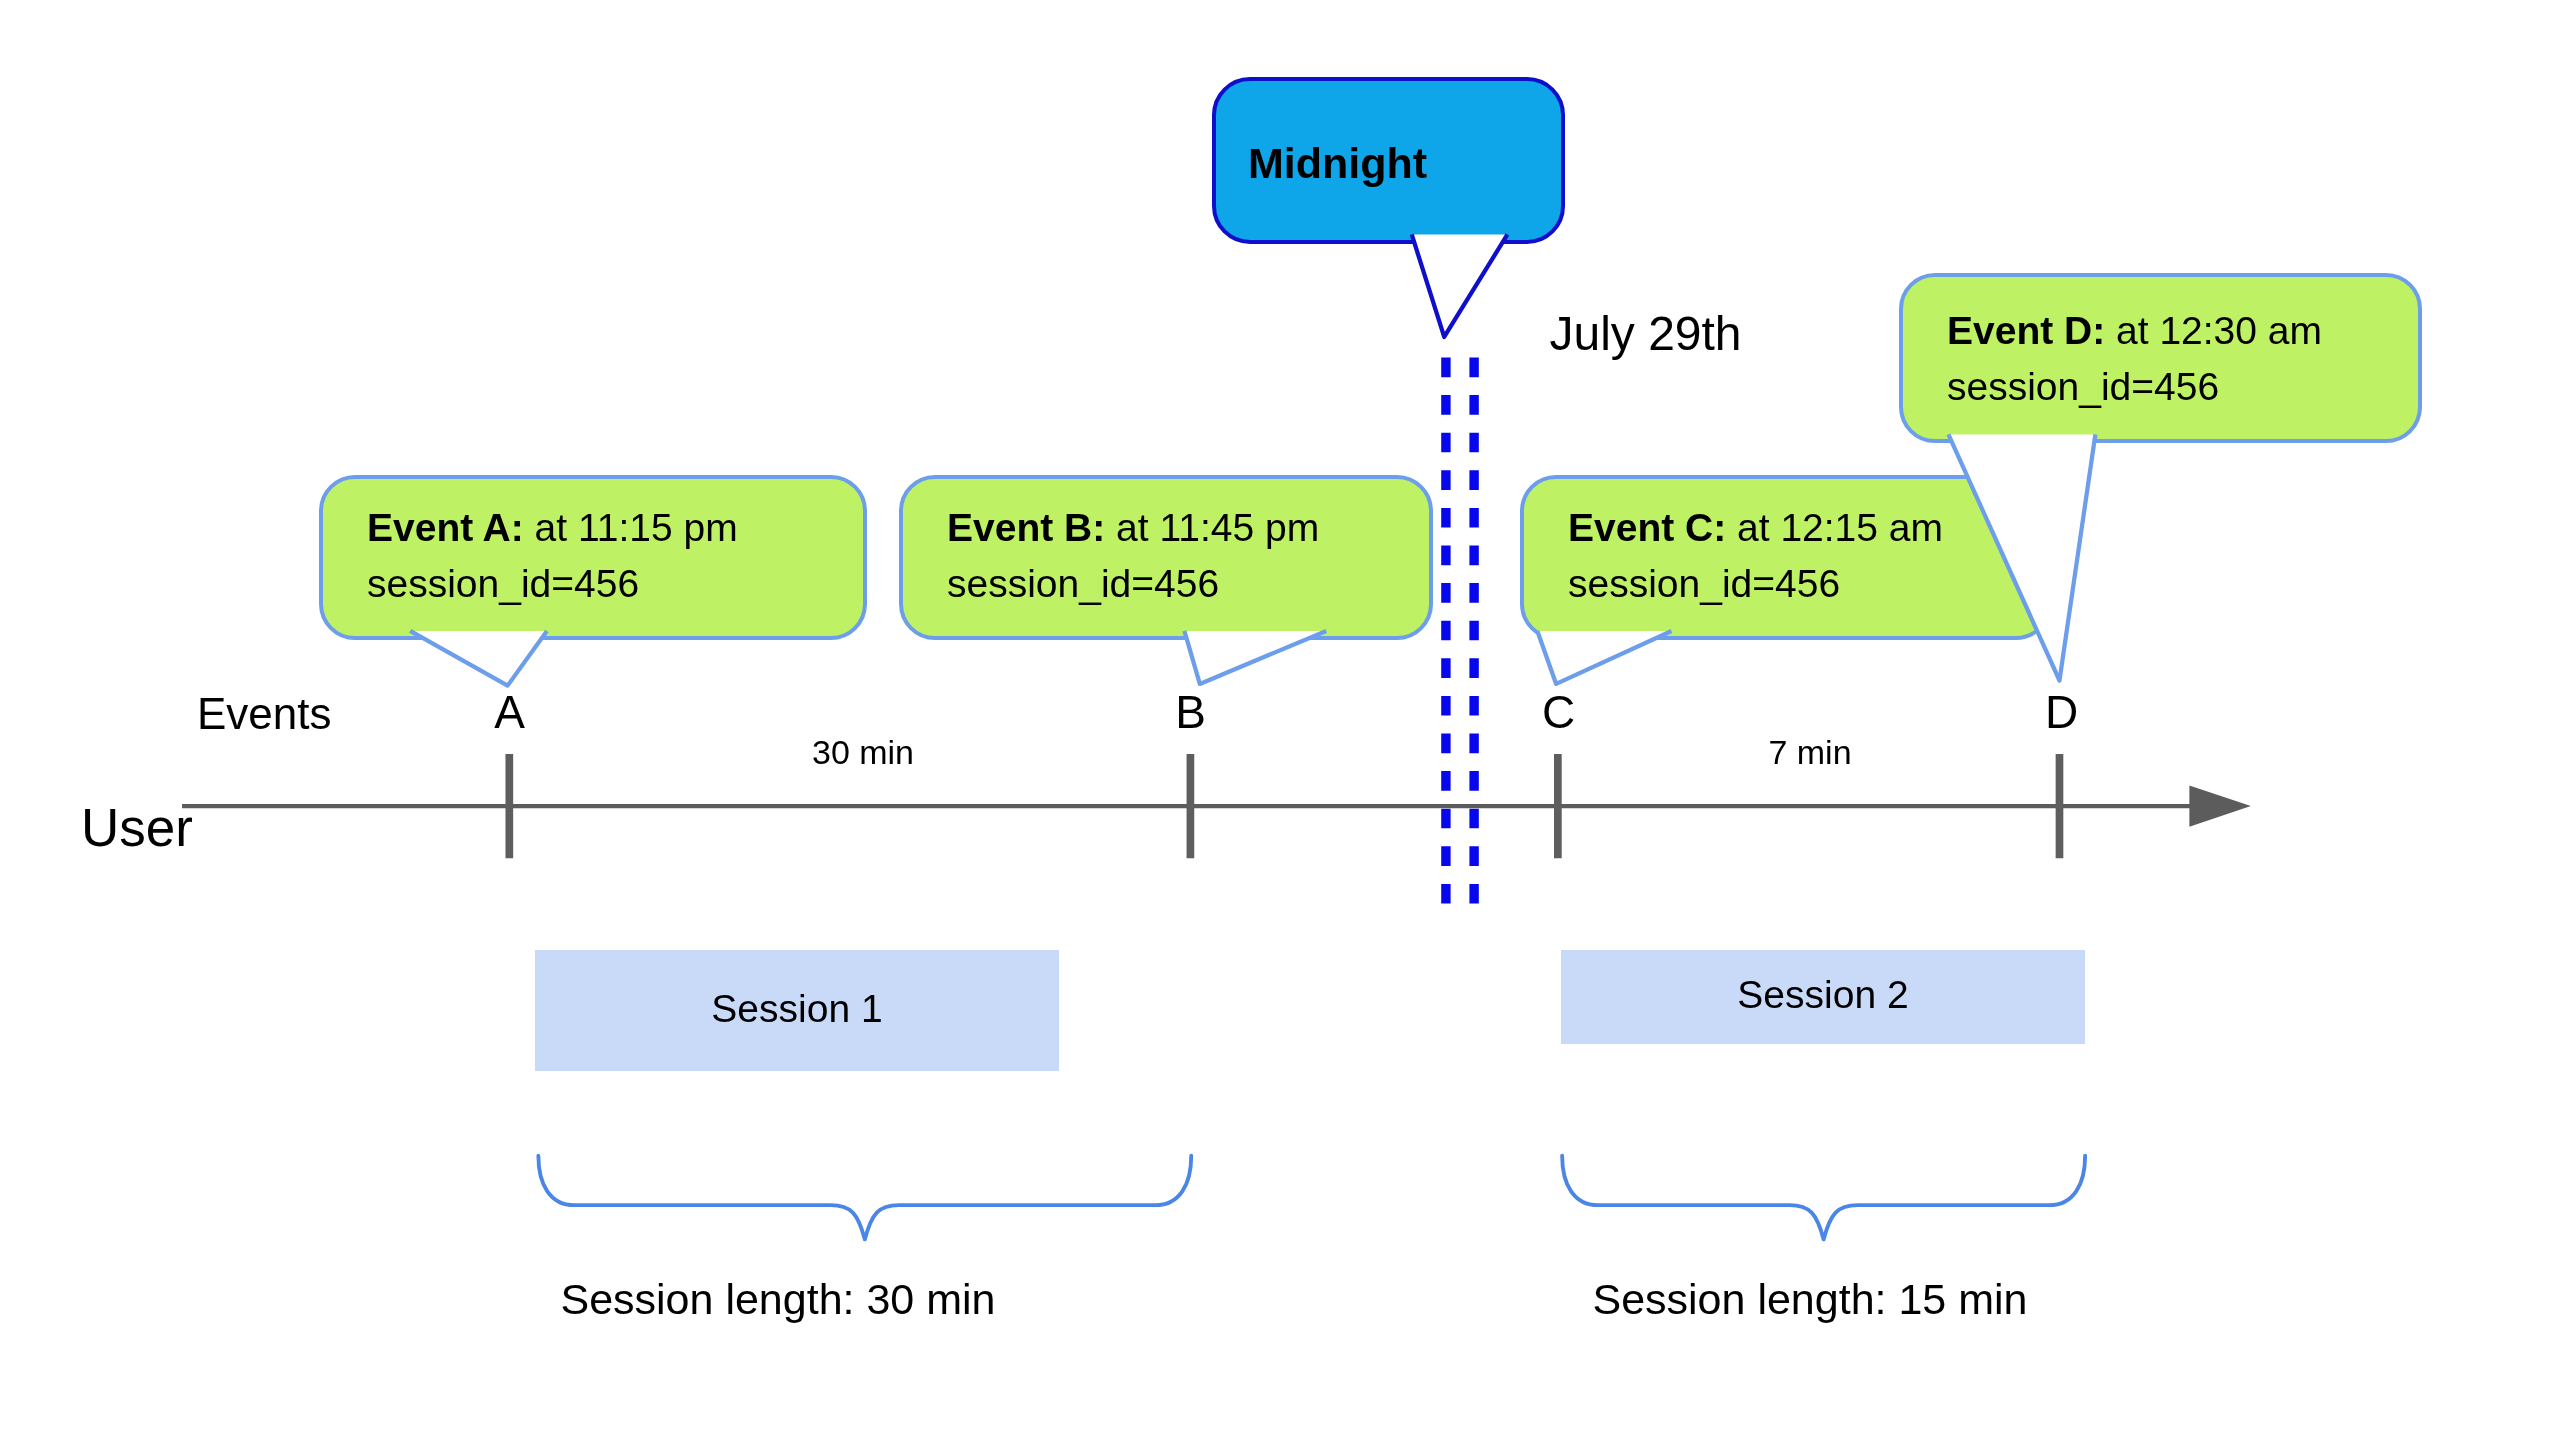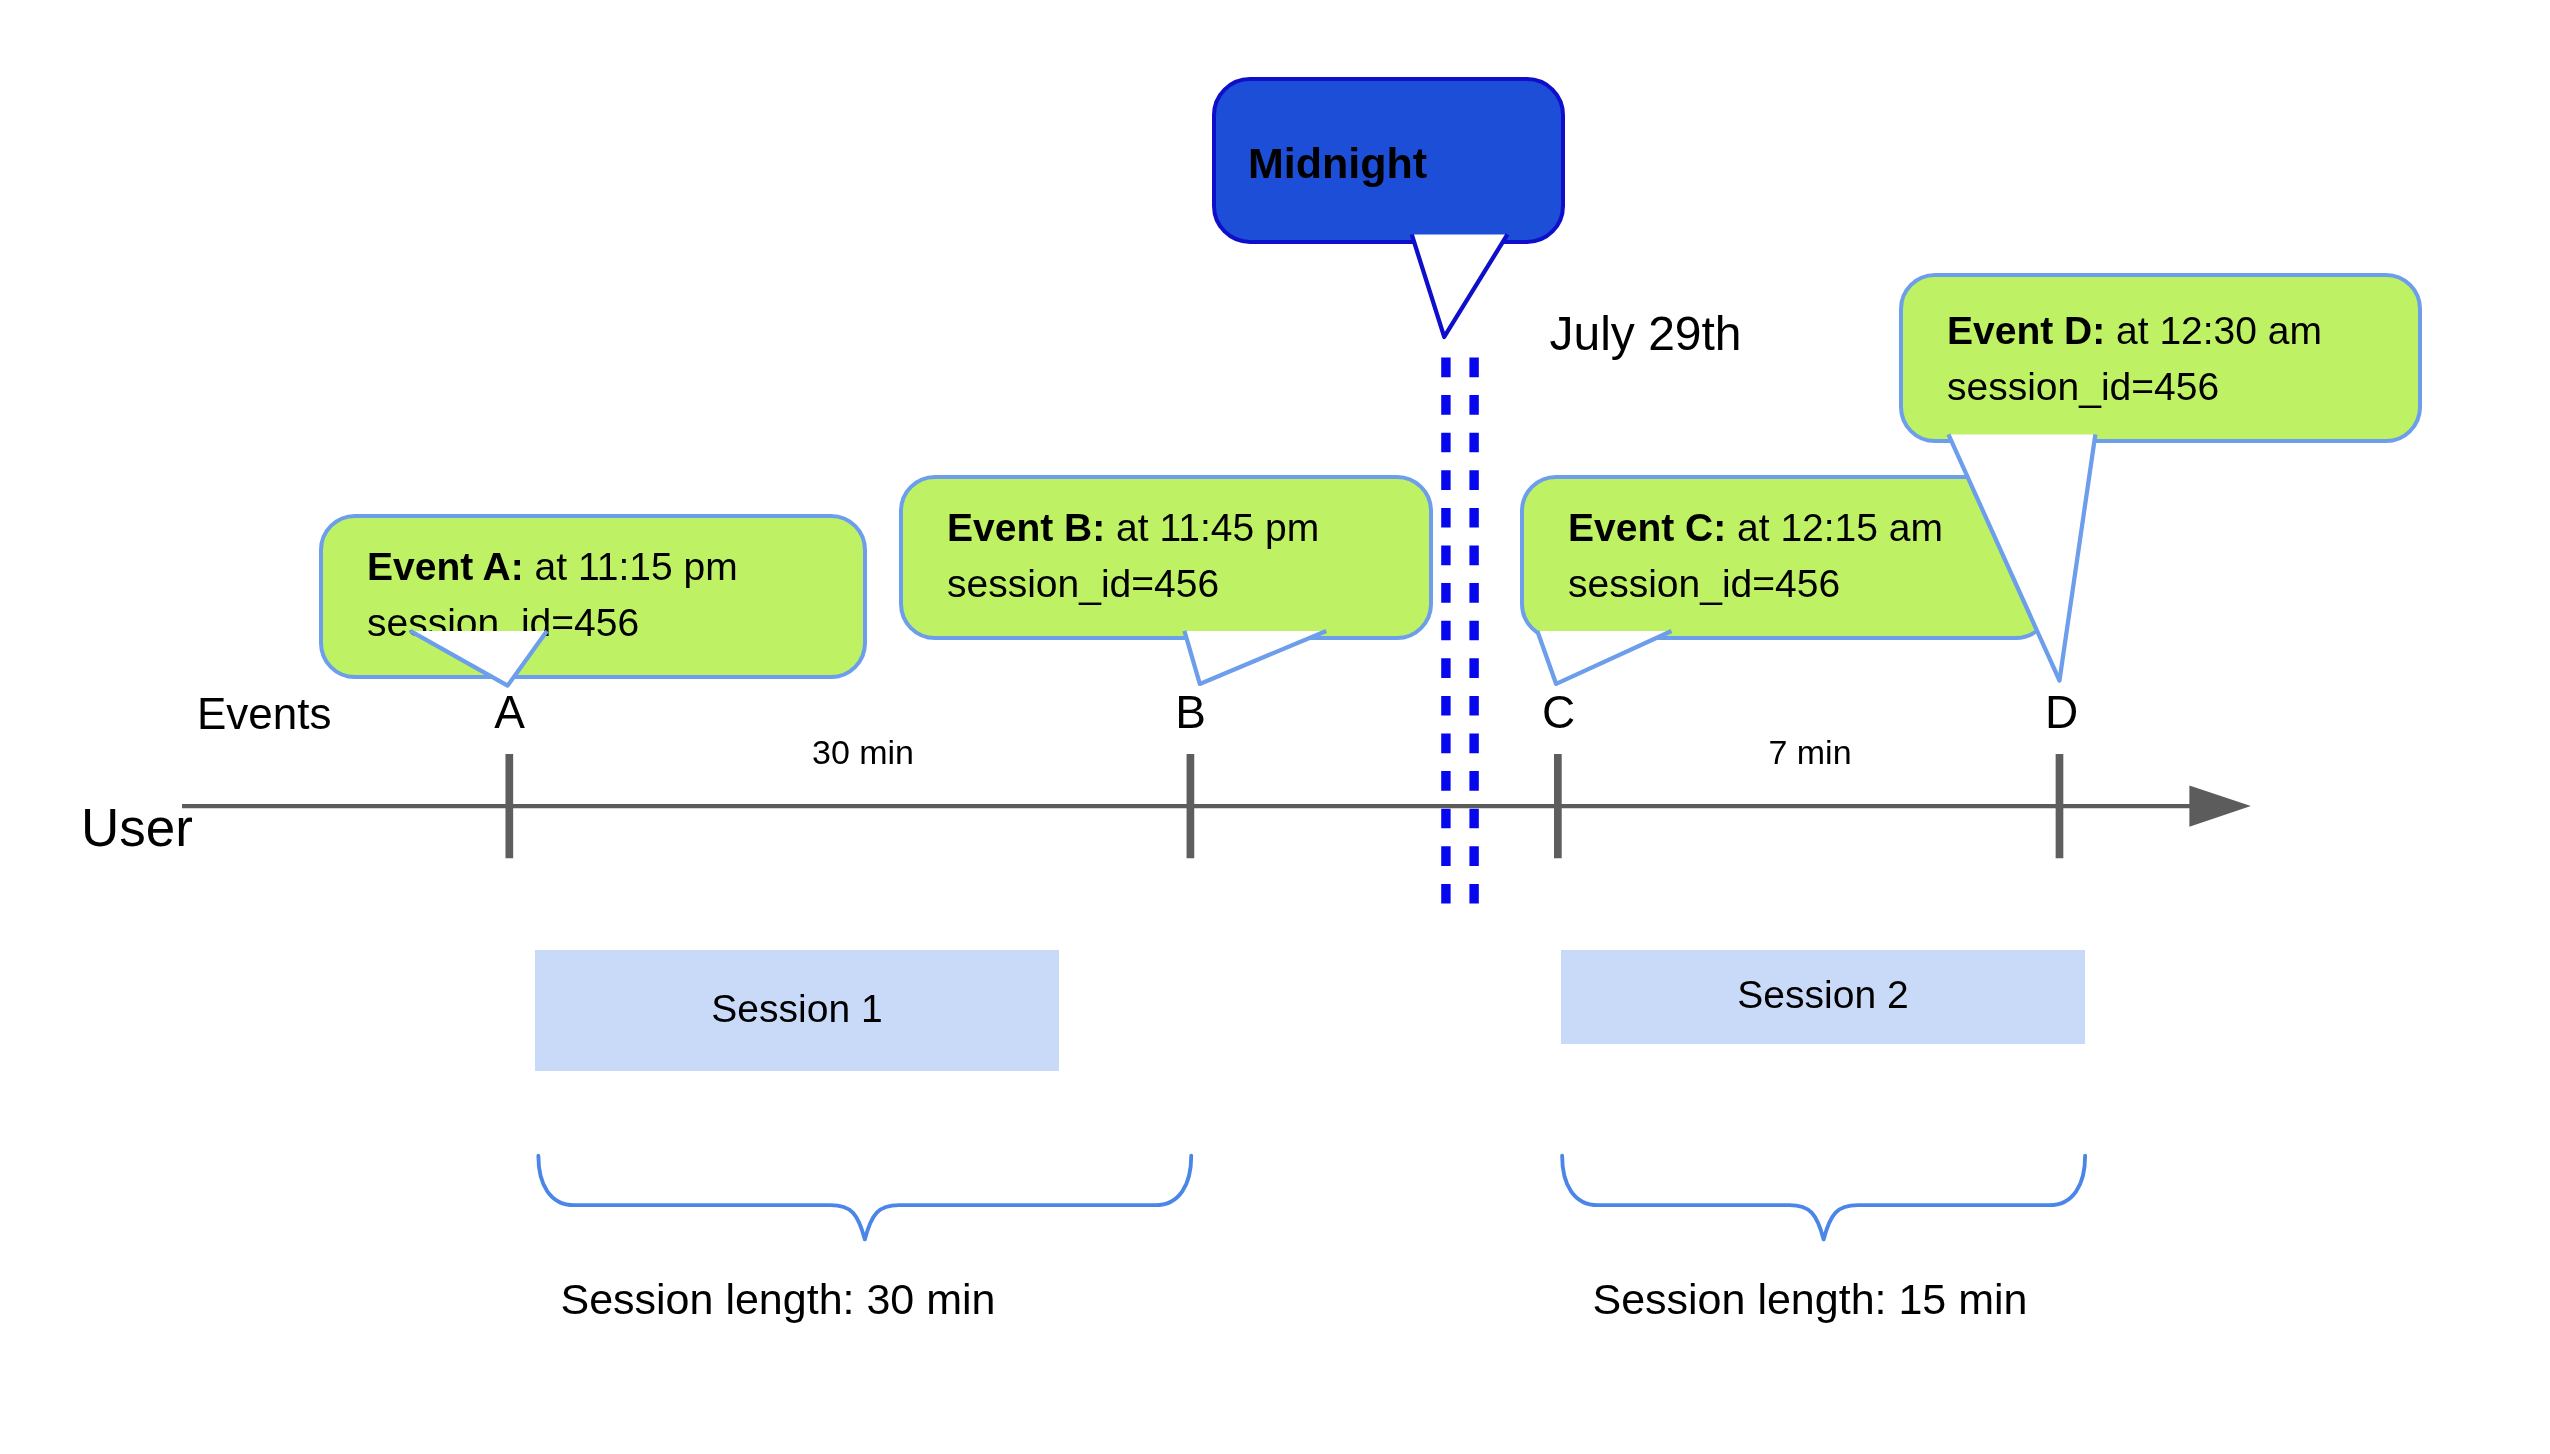--- a/index.html
+++ b/index.html
@@ -2,21 +2,21 @@
 <html style="font-size:13.7px"><head>
 <meta charset="utf-8">
 <style>
   html,body{margin:0;padding:0;background:#fff;}
   .canvas{position:relative;width:2550px;height:1455px;background:#ffffff;overflow:hidden;
           font-family:"Liberation Sans", sans-serif;color:#000;}
   
   .bubble{position:absolute;background:#bef264;border:4.3px solid #6d9eeb;border-radius:36px;z-index:1;}
   .bubble .btext{position:absolute;left:44px;top:20.5px;font-size:39px;line-height:56px;white-space:nowrap;}
   .bubble .btitle{font-weight:bold;}
-  .midnight-bubble{position:absolute;background:#1d4ed8;border:4.3px solid #0f0fcb;border-radius:38px;z-index:1;}
+  .midnight-bubble{position:absolute;background:#0ea5e9;border:4.3px solid #0f0fcb;border-radius:38px;z-index:1;}
   .midnight-bubble .btext{position:absolute;left:32px;top:58px;font-size:43px;font-weight:bold;white-space:nowrap;}
   
   .lbl{position:absolute;white-space:nowrap;}
   .user-lbl{font-size:53px;}
   .events-lbl{font-size:44px;}
   .tick-lbl{font-size:46px;width:103px;text-align:center;}
   .date-lbl{font-size:48px;width:359px;text-align:center;}
   .min-lbl{font-size:34px;width:256px;text-align:center;}
   .session-box{position:absolute;background:#c9daf8;z-index:0;}
   .session-box .slabel{position:absolute;left:0;right:0;top:50%;transform:translateY(-54%);
@@ -49,21 +49,21 @@
   <div class="lbl tick-lbl" style="left:1507px;top:685px;">C</div>
   <div class="lbl tick-lbl" style="left:2010px;top:685px;">D</div>
 
   <div class="lbl min-lbl" style="left:735px;top:733px;">30 min</div>
   <div class="lbl min-lbl" style="left:1682px;top:733px;">7 min</div>
 
   <div class="midnight-bubble" style="left:1212px;top:77px;width:345px;height:159px;">
     <div class="btext">Midnight</div>
   </div>
 
-  <div class="bubble" style="left:319px;top:475px;width:540px;height:157px;margin-top:39px;">
+  <div class="bubble" style="left:319px;top:475px;width:540px;height:157px;">
     <div class="btext">
       <span class="btitle">Event A:</span> <span>at 11:15 pm</span><br>
       <span>session_id=456</span>
     </div>
   </div>
   <div class="bubble" style="left:899px;top:475px;width:526px;height:157px;">
     <div class="btext">
       <span class="btitle">Event B:</span> <span>at 11:45 pm</span><br>
       <span>session_id=456</span>
     </div>

